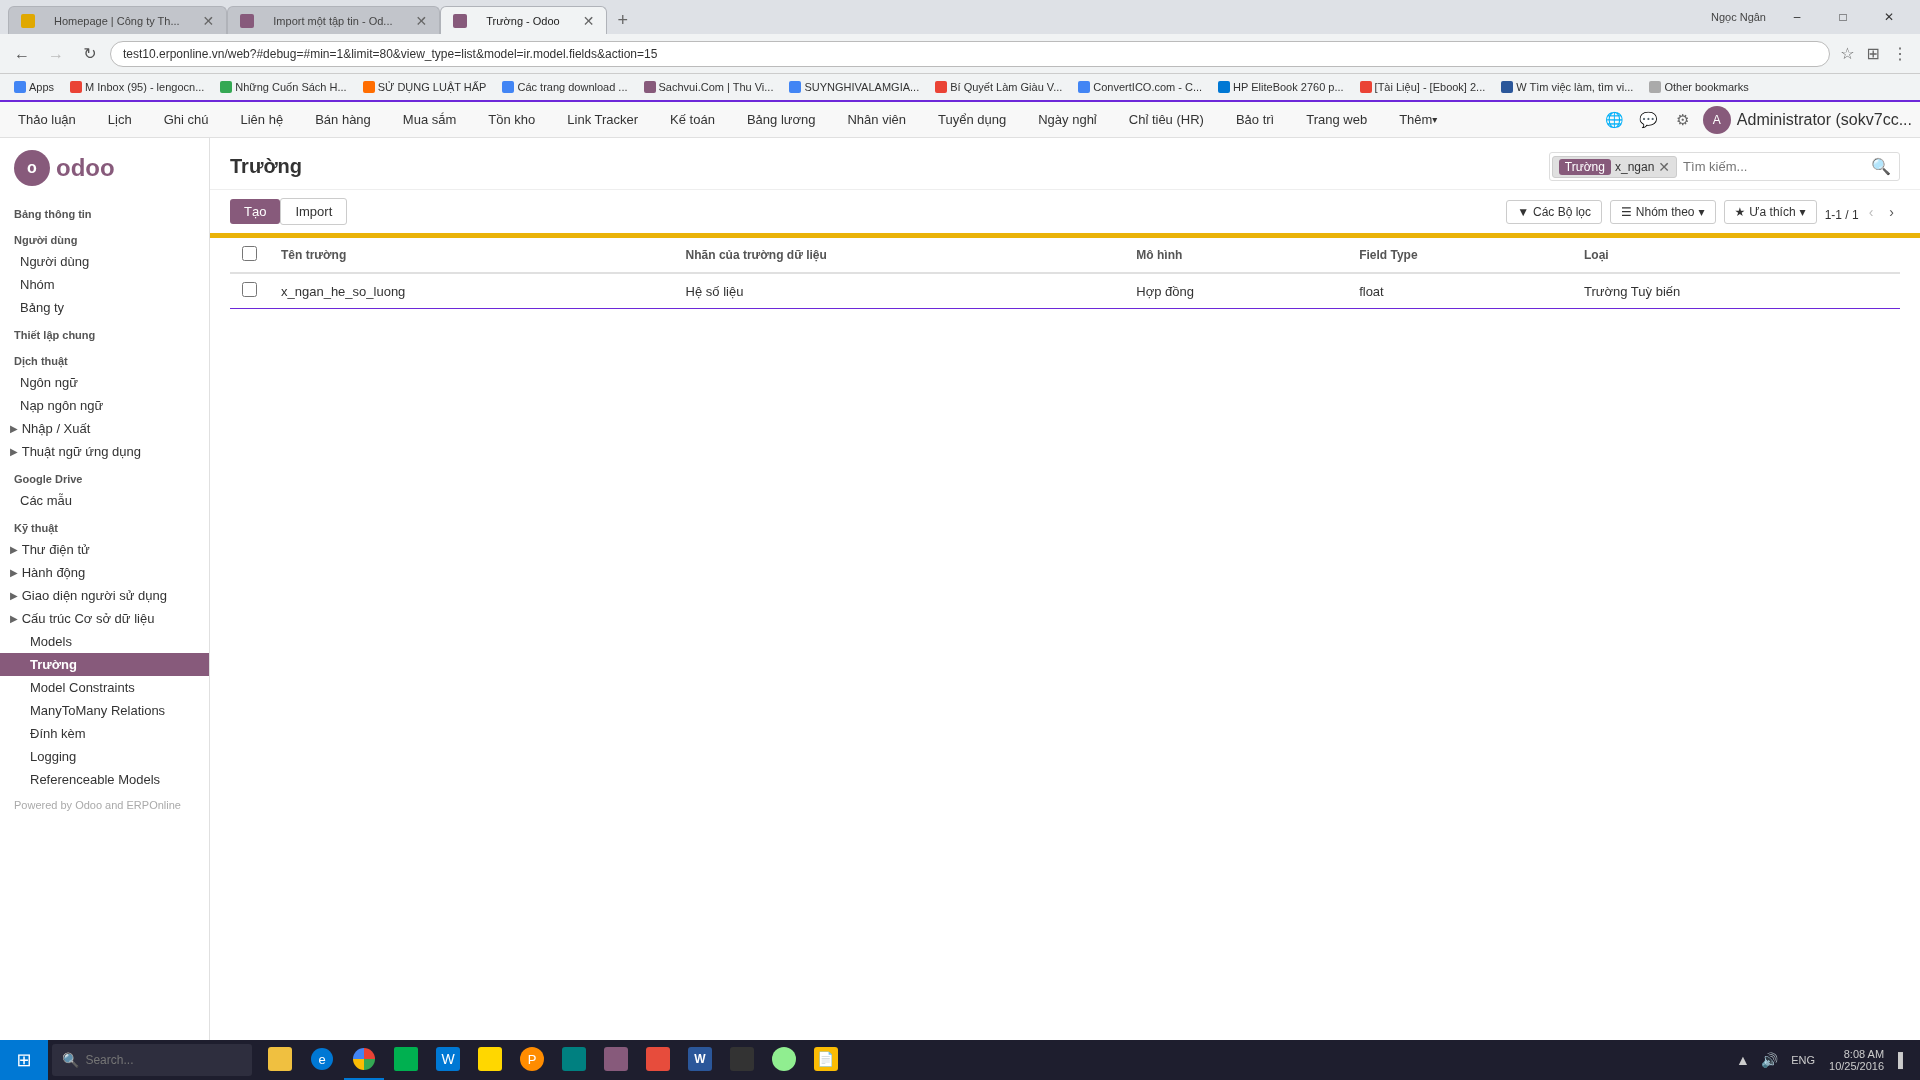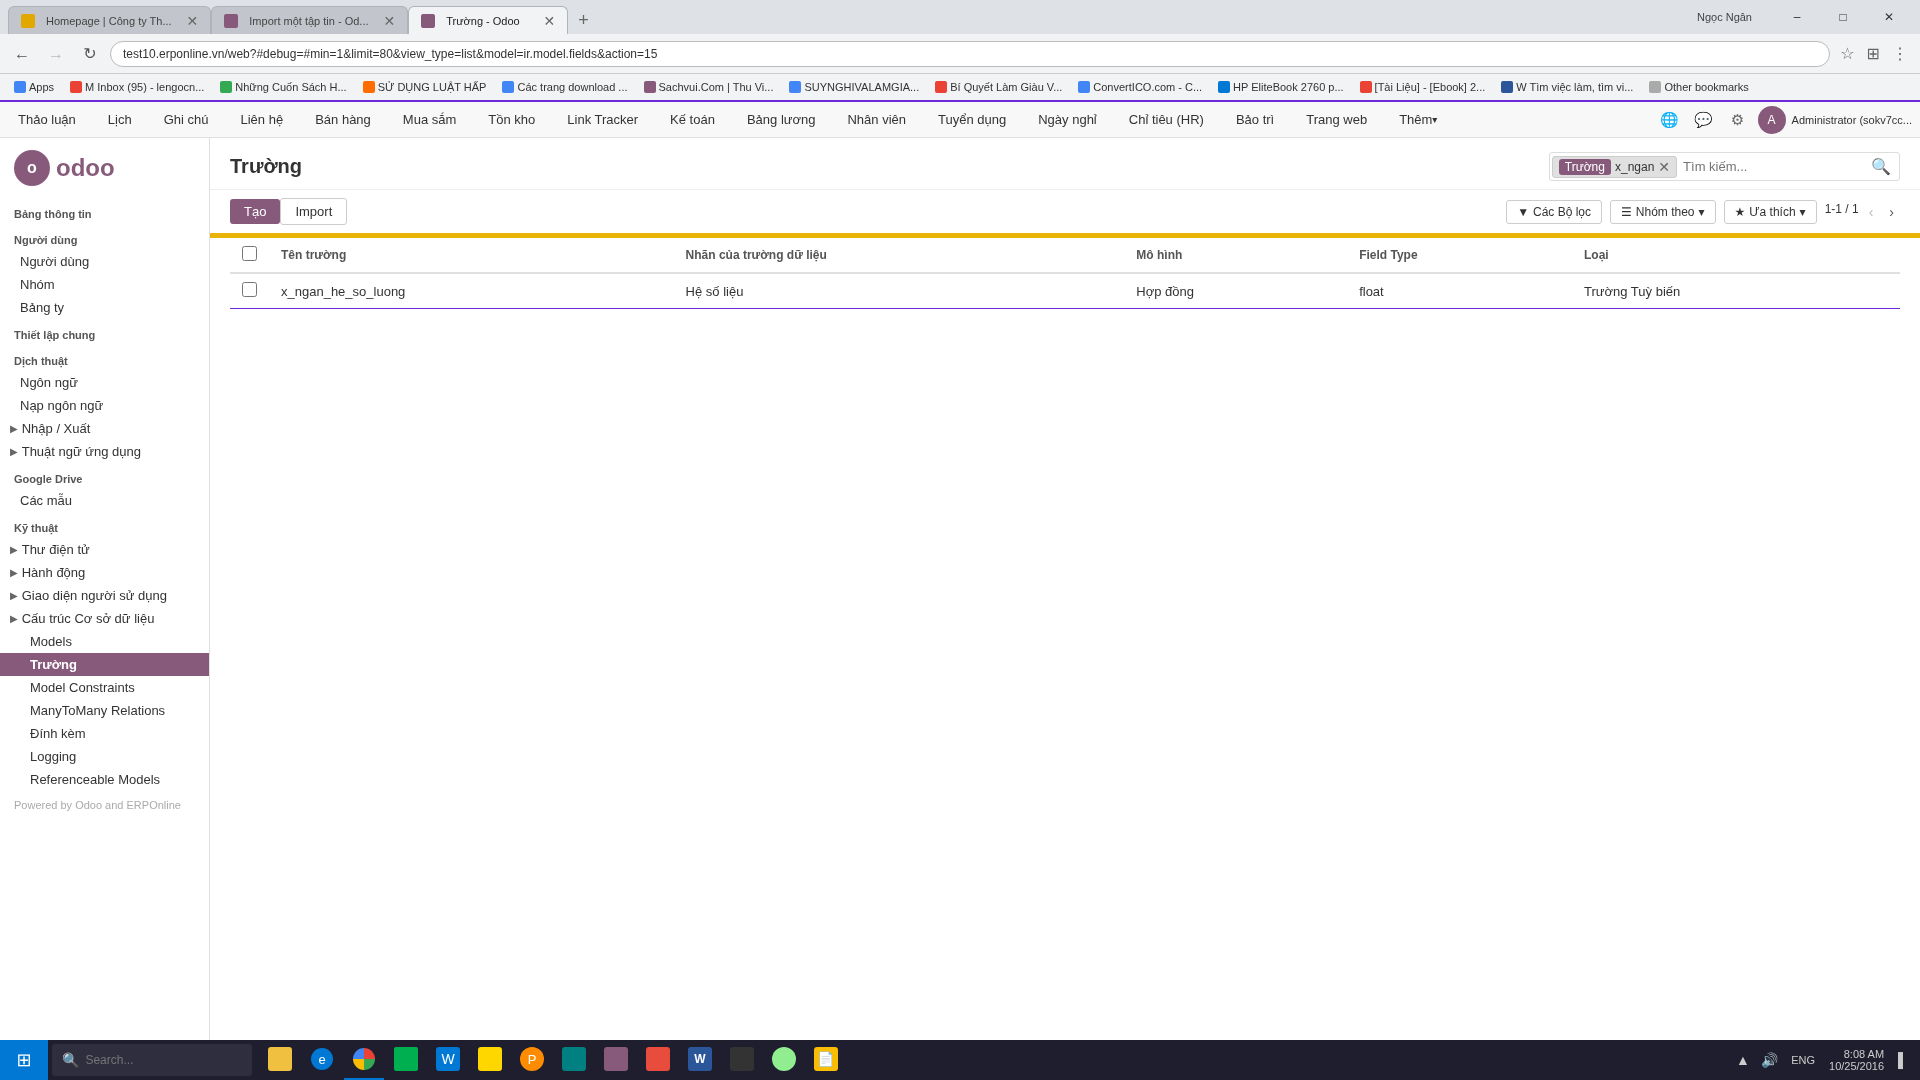--- a/index.html
+++ b/index.html
@@ -1,29 +1,29 @@
 <!DOCTYPE html>
 <html><head>
   <meta charset="utf-8">
   <style>
     * { box-sizing: border-box; margin: 0; padding: 0; }
     body { font-family: Arial, sans-serif; font-size: 13px; background: #fff; overflow: hidden; }
 
     
     .browser-chrome { background: #dee1e6; width: 1920px; }
-    .tab { display: flex; align-items: center; padding: 8px 12px; height: 28px; background: #c2c5cb; border-radius: 6px 6px 0 0; font-size: 12px; color: #444; min-width: 160px; max-width: 220px; border: 1px solid #b0b3b9; border-bottom: none; cursor: pointer; gap: 11px; }
+    .tab { display: flex; align-items: center; padding: 8px 12px; height: 28px; background: #c2c5cb; border-radius: 6px 6px 0 0; font-size: 12px; color: #444; min-width: 160px; max-width: 220px; border: 1px solid #b0b3b9; border-bottom: none; cursor: pointer; gap: 19px; }
     .tab.active { background: #f1f3f4; color: #222; z-index: 2; }
     .tab .tab-favicon { width: 14px; height: 14px; background: #e0a800; border-radius: 2px; flex-shrink: 0; }
     .tab .tab-favicon.odoo { background: #875a7b; border-radius: 2px; }
     .tab-label { flex: 1; overflow: hidden; text-overflow: ellipsis; white-space: nowrap; font-size: 11px; }
     .tab-close { color: #666; font-size: 14px; cursor: pointer; margin-left: 4px; }
     .tab-new { padding: 0 10px; font-size: 18px; color: #666; cursor: pointer; height: 28px; display: flex; align-items: center; }
     .win-btn { width: 46px; height: 32px; display: flex; align-items: center; justify-content: center; font-size: 12px; color: #333; cursor: pointer; }
     .tab-row { display: flex; align-items: center; }
-    .user-label { font-size: 11px; color: #444; padding: 2px 8px; margin-right: 14px; }
+    .user-label { font-size: 11px; color: #444; padding: 2px 8px; margin-right: 0; }
 
     
     .address-bar-row { display: flex; align-items: center; background: #f1f3f4; padding: 4px 8px; gap: 6px; border-bottom: 1px solid #ccc; height: 40px; }
     .nav-btn { width: 28px; height: 28px; border-radius: 50%; border: none; background: transparent; cursor: pointer; font-size: 16px; color: #555; display: flex; align-items: center; justify-content: center; }
     .nav-btn:disabled { color: #bbb; cursor: default; }
     .address-input { flex: 1; height: 26px; border: 1px solid #bbb; border-radius: 13px; padding: 0 12px; font-size: 12px; background: #fff; color: #333; outline: none; }
     .addr-actions { display: flex; gap: 4px; align-items: center; }
     .addr-icon { font-size: 16px; color: #666; cursor: pointer; padding: 4px; }
 
     
@@ -36,21 +36,21 @@
     .bm-icon.purple { background: #875a7b; }
     .bm-icon.gray { background: #aaa; }
 
     
     .top-nav { background: #f8f8f8; border-bottom: 1px solid #e0e0e0; display: flex; align-items: center; padding: 0 8px; height: 36px; gap: 12px; }
     .top-nav-item { padding: 0 10px; height: 36px; display: flex; align-items: center; font-size: 13px; color: #333; cursor: pointer; white-space: nowrap; }
     .top-nav-item.has-arrow::after { content: ' ▾'; font-size: 10px; }
     .nav-icons { margin-left: auto; display: flex; align-items: center; gap: 6px; }
     .nav-icon { width: 28px; height: 28px; display: flex; align-items: center; justify-content: center; cursor: pointer; border-radius: 50%; font-size: 15px; color: #666; }
     .admin-badge { background: #875a7b; color: #fff; border-radius: 50%; width: 28px; height: 28px; display: flex; align-items: center; justify-content: center; font-size: 12px; cursor: pointer; }
-    .admin-label { font-size: 11px; color: #333; cursor: pointer; }
+    .admin-label { font-size: 16px; color: #333; cursor: pointer; }
 
     
     .main-layout { display: flex; height: calc(1080px - 36px - 40px - 28px - 36px); }
 
     
     .sidebar { width: 210px; background: #fff; border-right: 1px solid #e0e0e0; overflow-y: auto; flex-shrink: 0; padding-bottom: 20px; }
     .sidebar-logo { padding: 12px 14px; }
     .odoo-logo { display: flex; align-items: center; }
     .logo-circle { width: 36px; height: 36px; background: #875a7b; border-radius: 50%; display: flex; align-items: center; justify-content: center; }
     .logo-text { font-size: 24px; font-weight: bold; color: #875a7b; margin-left: 6px; font-family: 'Arial', sans-serif; }
@@ -75,21 +75,21 @@
     .search-input { border: none; outline: none; font-size: 13px; padding: 2px 6px; min-width: 100px; color: #aaa; }
     .search-box { display: flex; align-items: center; border: 1px solid #ddd; border-radius: 3px; padding: 2px; background: #fff; }
     .search-btn { background: none; border: none; cursor: pointer; font-size: 16px; color: #666; padding: 2px 6px; }
 
     
     .toolbar { display: flex; align-items: center; padding: 8px 20px; border-bottom: 5px solid #eab308; }
     .btn-primary { background: #875a7b; color: #fff; border: none; border-radius: 3px; padding: 5px 14px; font-size: 13px; cursor: pointer; }
     .btn-secondary { background: #fff; color: #333; border: 1px solid #ccc; border-radius: 3px; padding: 5px 14px; font-size: 13px; cursor: pointer; }
     .toolbar-right { margin-left: auto; display: flex; align-items: center; gap: 8px; }
     .filter-btn { display: flex; align-items: center; gap: 4px; border: 1px solid #ccc; border-radius: 3px; padding: 4px 10px; font-size: 12px; cursor: pointer; background: #fff; color: #333; }
-    .pagination { display: flex; align-items: flex-start; gap: 4px; font-size: 12px; color: #333; }
+    .pagination { display: flex; align-items: flex-end; gap: 4px; font-size: 12px; color: #333; }
     .page-nav { background: none; border: none; cursor: pointer; font-size: 14px; color: #555; padding: 2px 6px; }
     .page-nav:disabled { color: #bbb; cursor: default; }
 
     
     .data-table { width: 100%; border-collapse: collapse; }
     .data-table th { text-align: left; padding: 8px 12px; font-size: 12px; color: #555; border-bottom: 2px solid #e0e0e0; font-weight: bold; background: #fff; }
     .data-table td { padding: 8px 12px; font-size: 13px; color: #333; border-bottom: 1px solid #6d28d9; }
     .data-table .checkbox-col { width: 30px; }
     .checkbox { width: 15px; height: 15px; cursor: pointer; }
 

